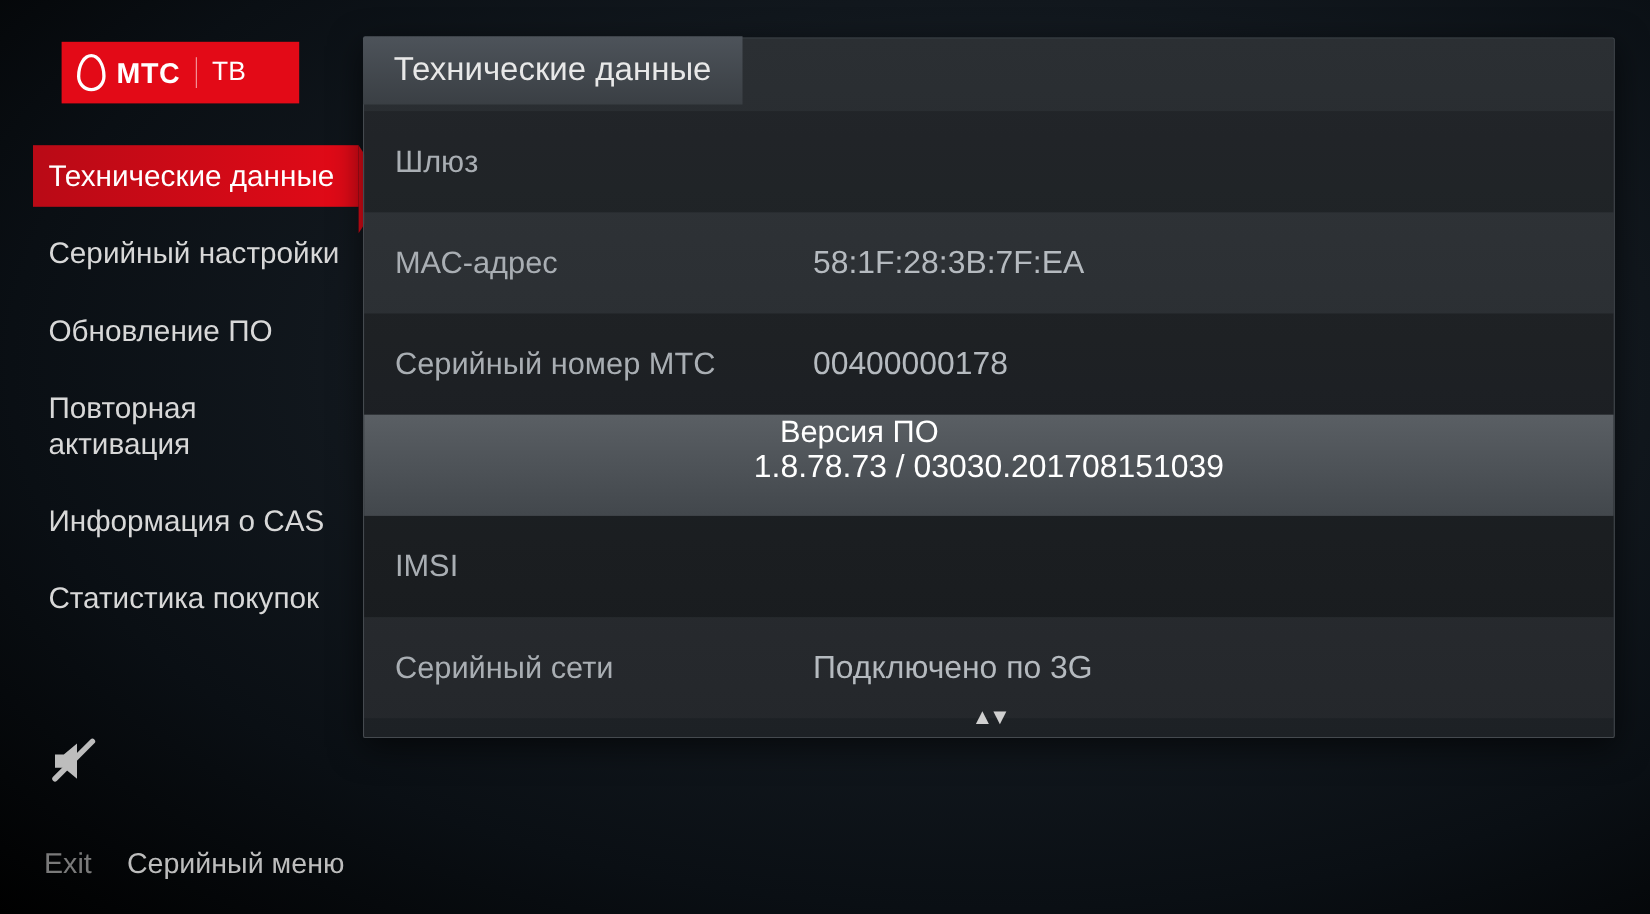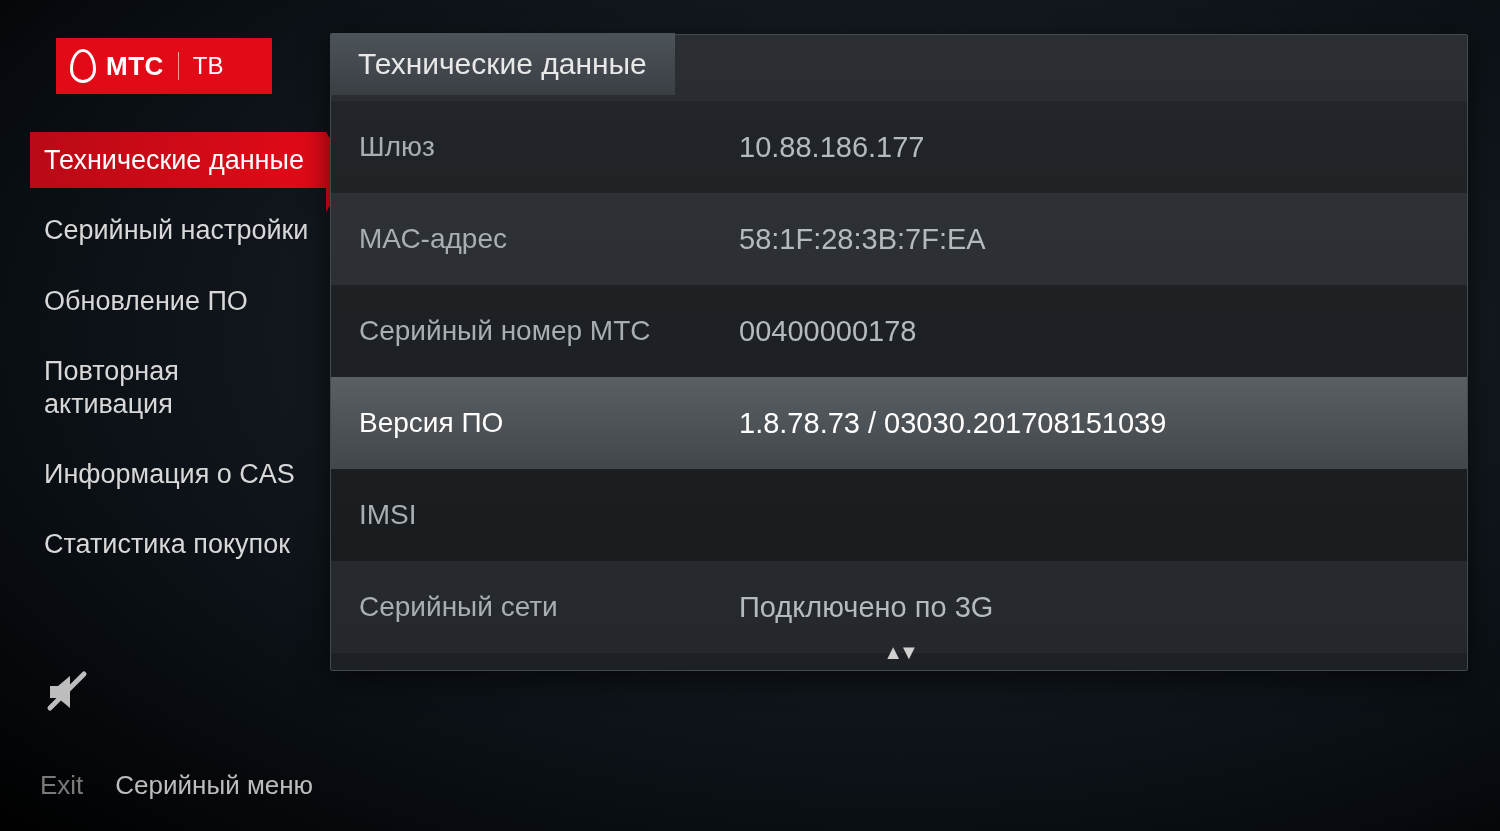--- a/index.html
+++ b/index.html
@@ -149,20 +149,21 @@
   .row {
     display: flex;
     align-items: center;
     height: 92px;
     padding: 0 28px;
   }
   .row:nth-child(odd) { background: rgba(0,0,0,0.18); }
   .row:nth-child(even) { background: rgba(255,255,255,0.03); }
   .row.highlight {
     background: linear-gradient(180deg, #5a5f64 0%, #42474c 100%);
+    flex-direction: column;
   }
   .row .k {
     width: 380px;
     font-size: 28px;
     color: #a9aeb3;
   }
   .row .v {
     flex: 1;
     font-size: 29px;
     color: #b5babf;
@@ -226,21 +227,20 @@
   <div class="footer-hint">
     <span class="exit-label">Exit</span>
     <span>Серийный меню</span>
   </div>
 
   <div class="panel">
     <div class="panel-title-tab">Технические данные</div>
     <div class="panel-body" id="panel-body">
         <div class="row">
           <div class="k">Шлюз</div>
-          <div class="v">10.88.186.177</div>
         </div>
         <div class="row">
           <div class="k">МАС-адрес</div>
           <div class="v">58:1F:28:3B:7F:EA</div>
         </div>
         <div class="row">
           <div class="k">Серийный номер МТС</div>
           <div class="v">00400000178</div>
         </div>
         <div class="row highlight">

